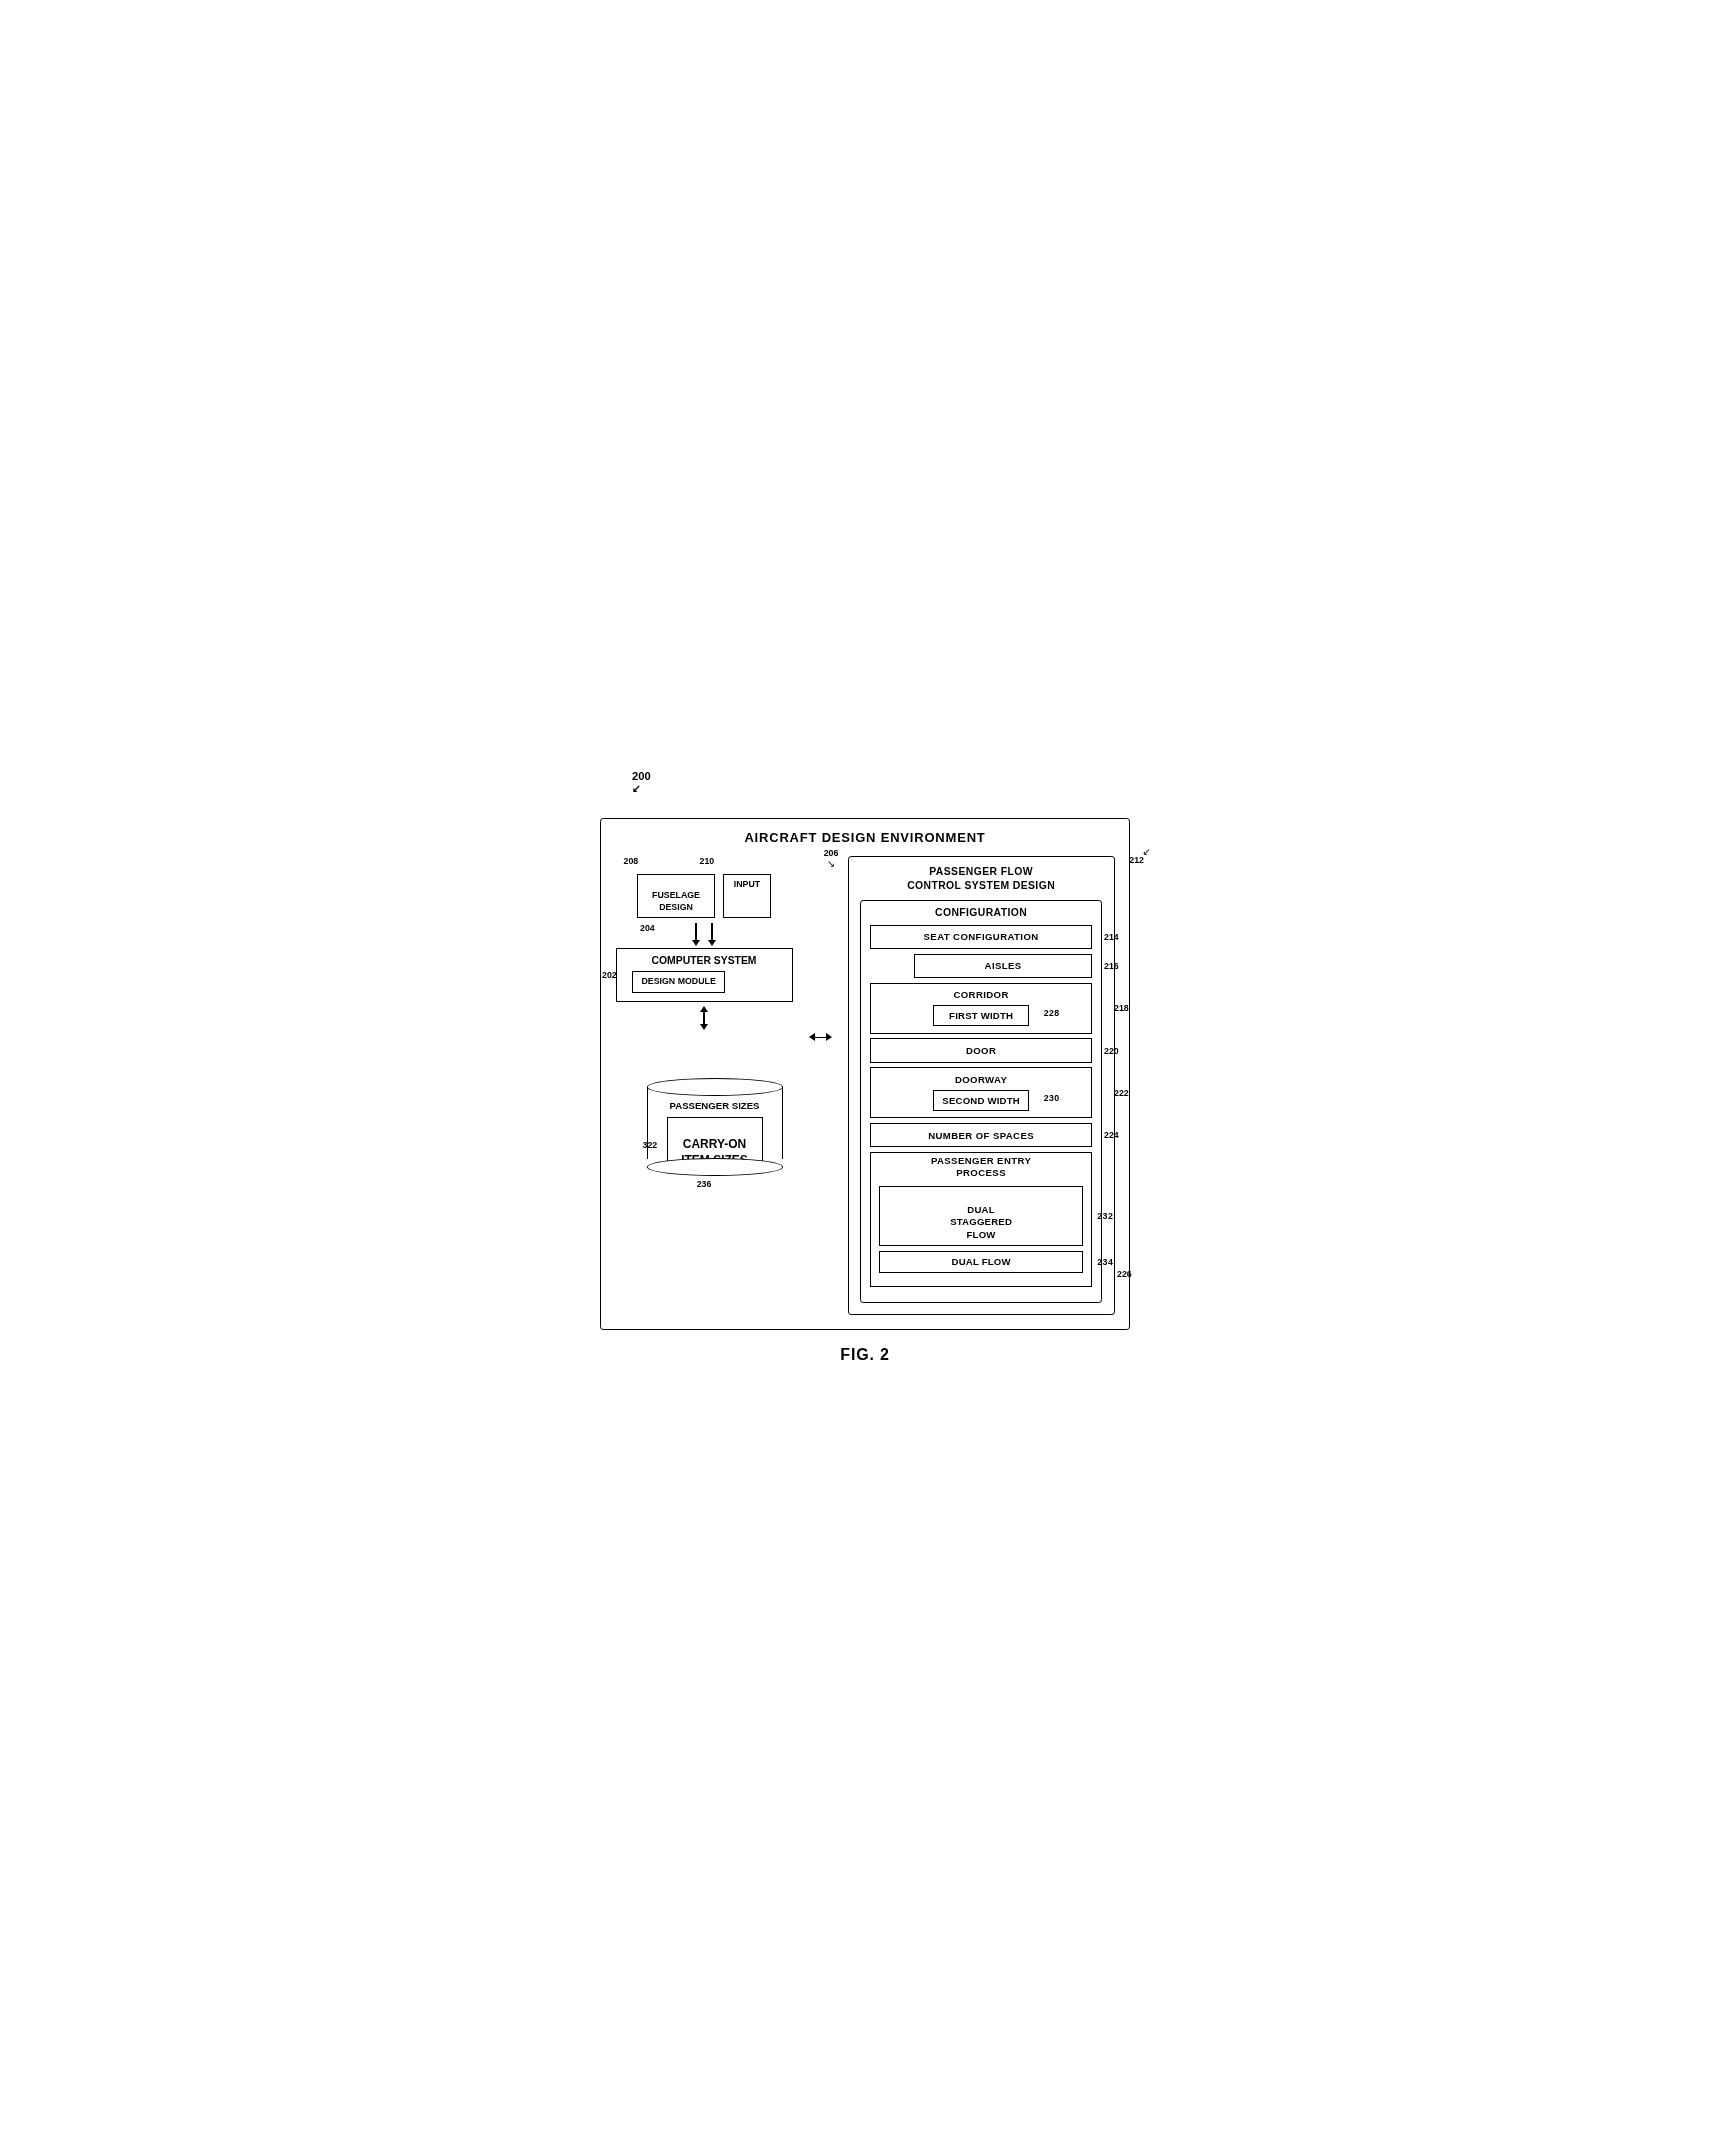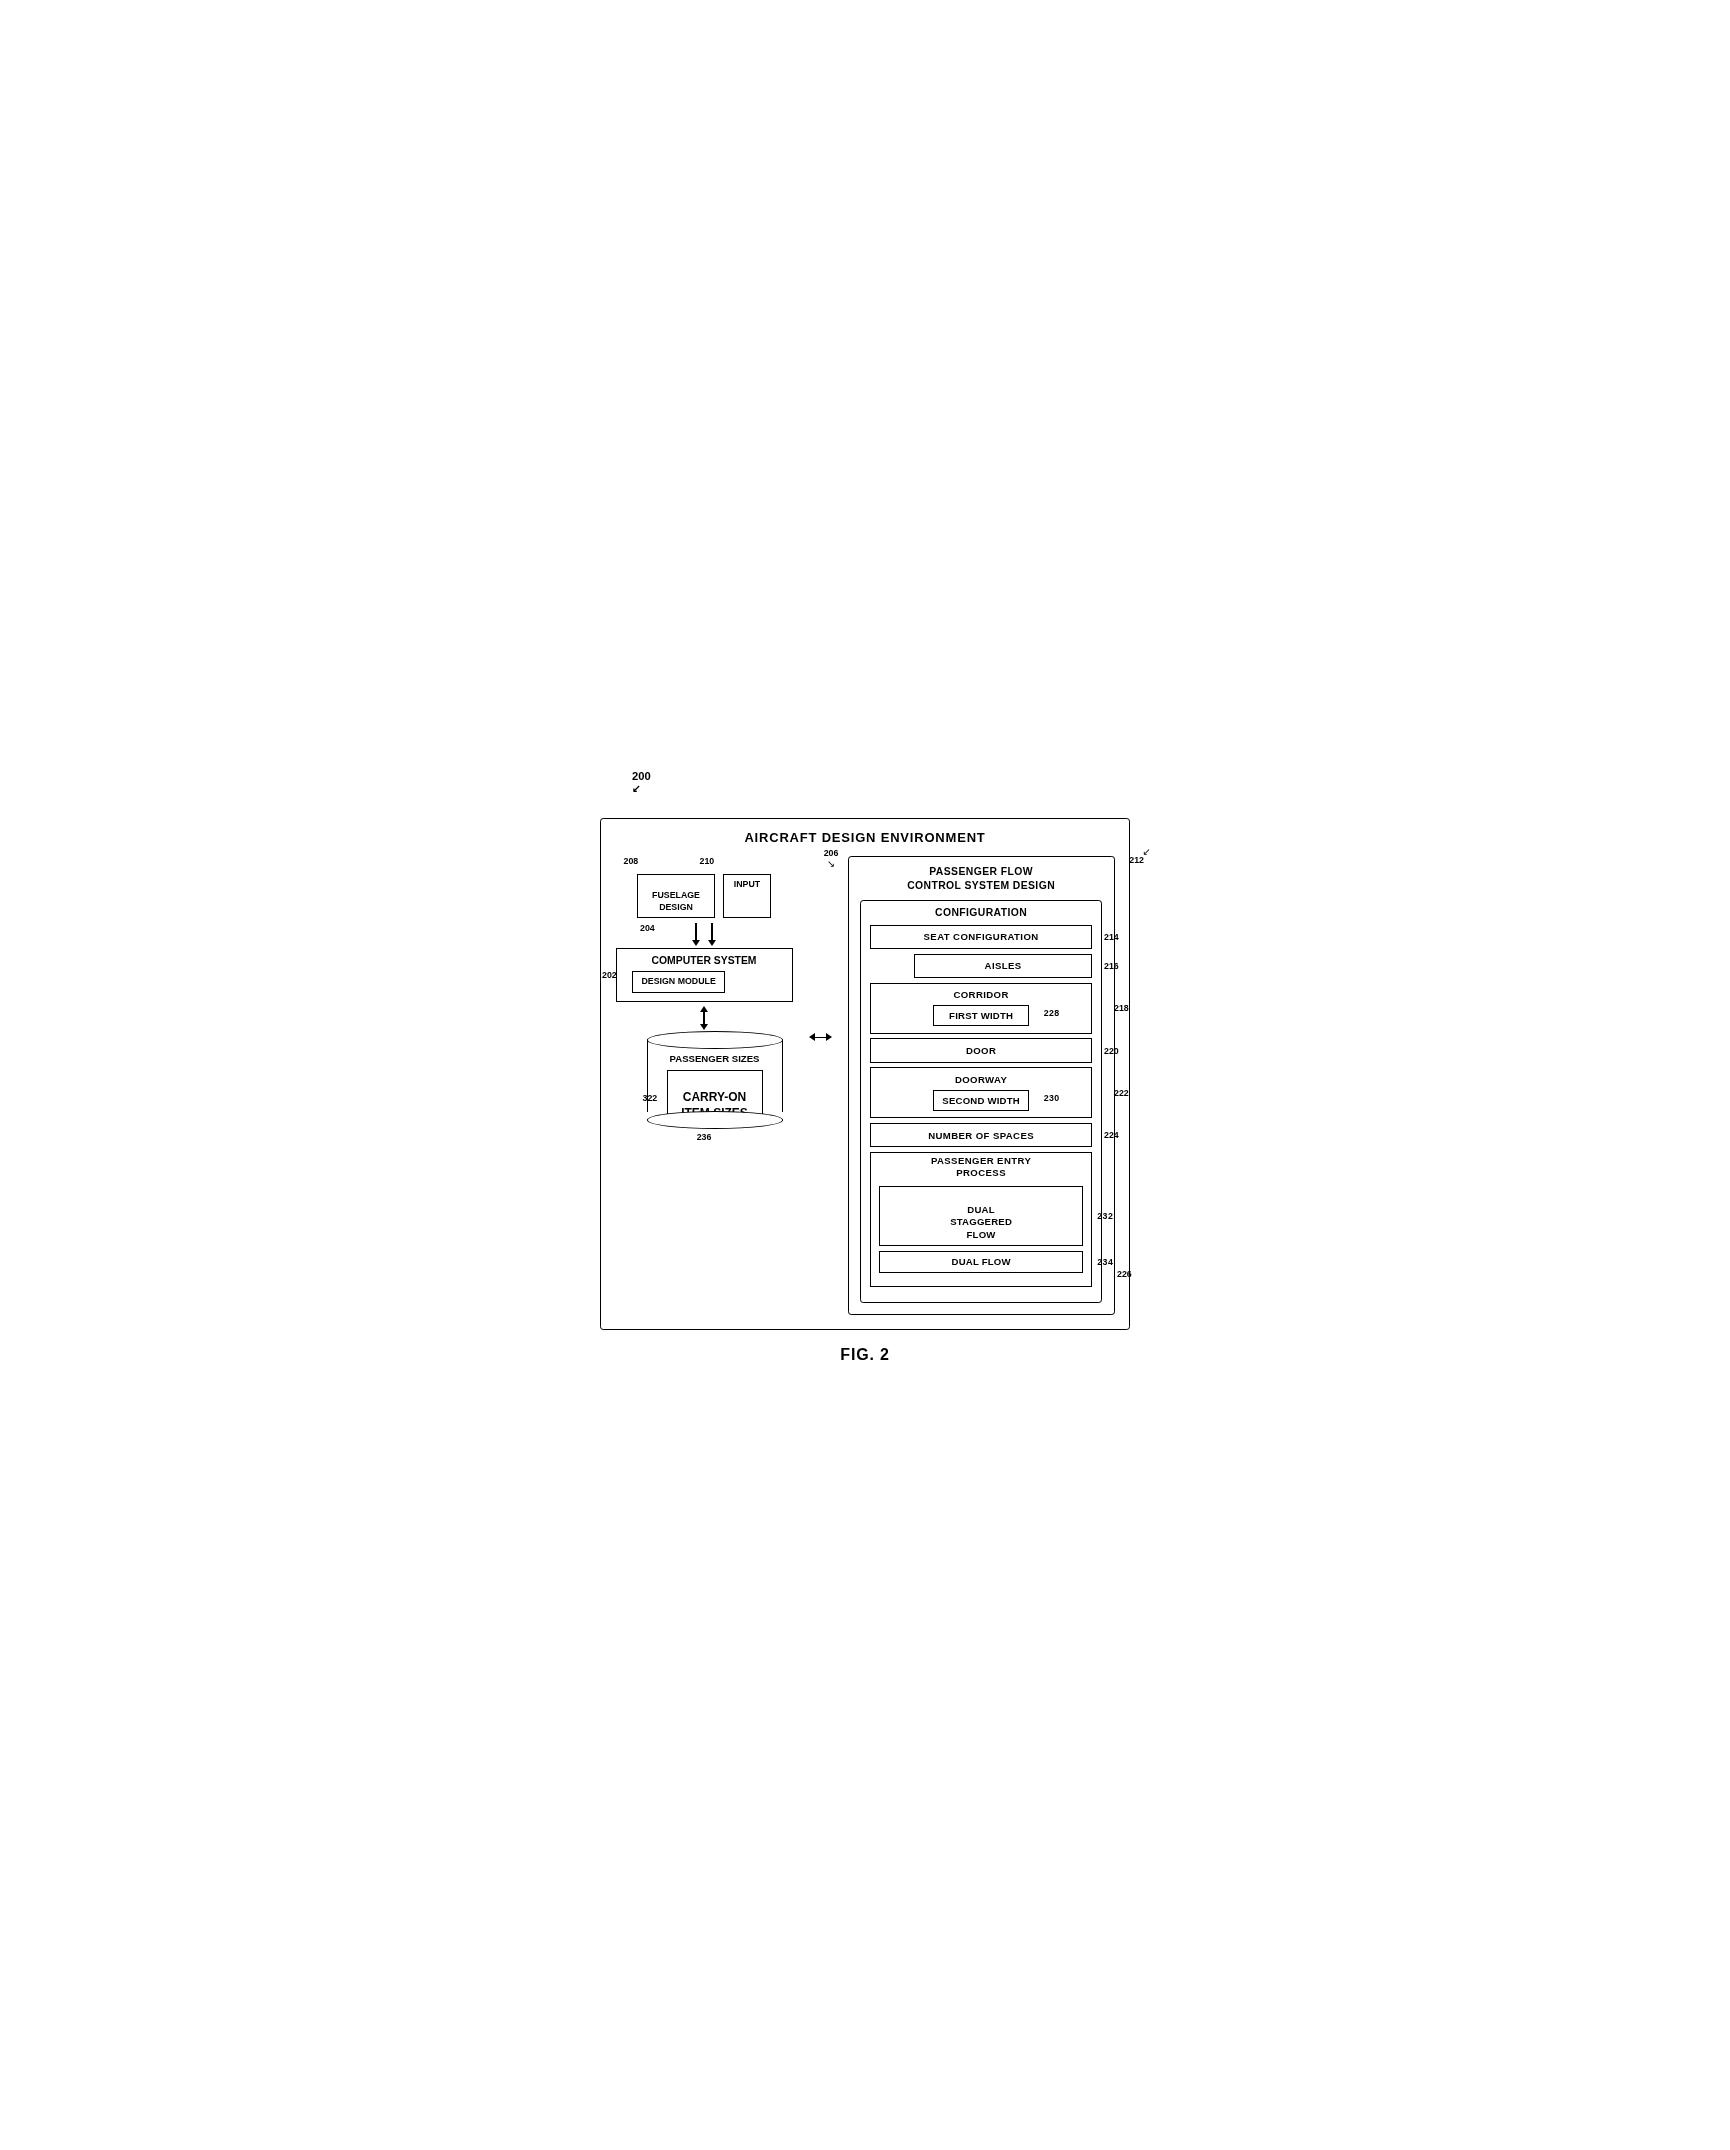--- a/index.html
+++ b/index.html
@@ -275,21 +275,21 @@
               </div>
             </div>
           </div>
 
           <div style="display:flex; flex-direction:column; align-items:center; margin:1.6px 0;">
             <div style="width:0; height:0; border-left:4px solid transparent; border-right:4px solid transparent; border-bottom:6.4px solid #000;"></div>
             <div style="width:1.6px; height:11.2px; background:#000;"></div>
             <div style="width:0; height:0; border-left:4px solid transparent; border-right:4px solid transparent; border-top:6.4px solid #000;"></div>
           </div>
 
-          <div style="position:relative; width:115px;">
+          <div style="position:relative; width:115px;margin-top:47px;">
 
             <div style="width:136px; height:17.7px; border:1.6px solid #000; border-radius:50%; background:#fff; position:relative; z-index:2;"></div>
 
             <div style="width:136px; height:72px; border-left:1.6px solid #000; border-right:1.6px solid #000; background:#fff; margin-top:-8.8px; position:relative; z-index:1; overflow:visible;">
 
               <div style="text-align:center; font-size:9.6px; font-weight:bold; padding-top:13px; line-height:1.3;">PASSENGER SIZES</div>
 
               <div style="position:relative; margin: 4.8px auto 0; width:96px;">
                 <span style="position:absolute; left:-24px; top:50%; transform:translateY(-50%); font-size:8.8px; font-weight:bold;">322</span>
                 <div style="border:1.6px solid #000; padding:3.2px 4.8px; font-size:12px; font-weight:bold; text-align:center; background:#fff; line-height:1.3; white-space:pre-line;">

